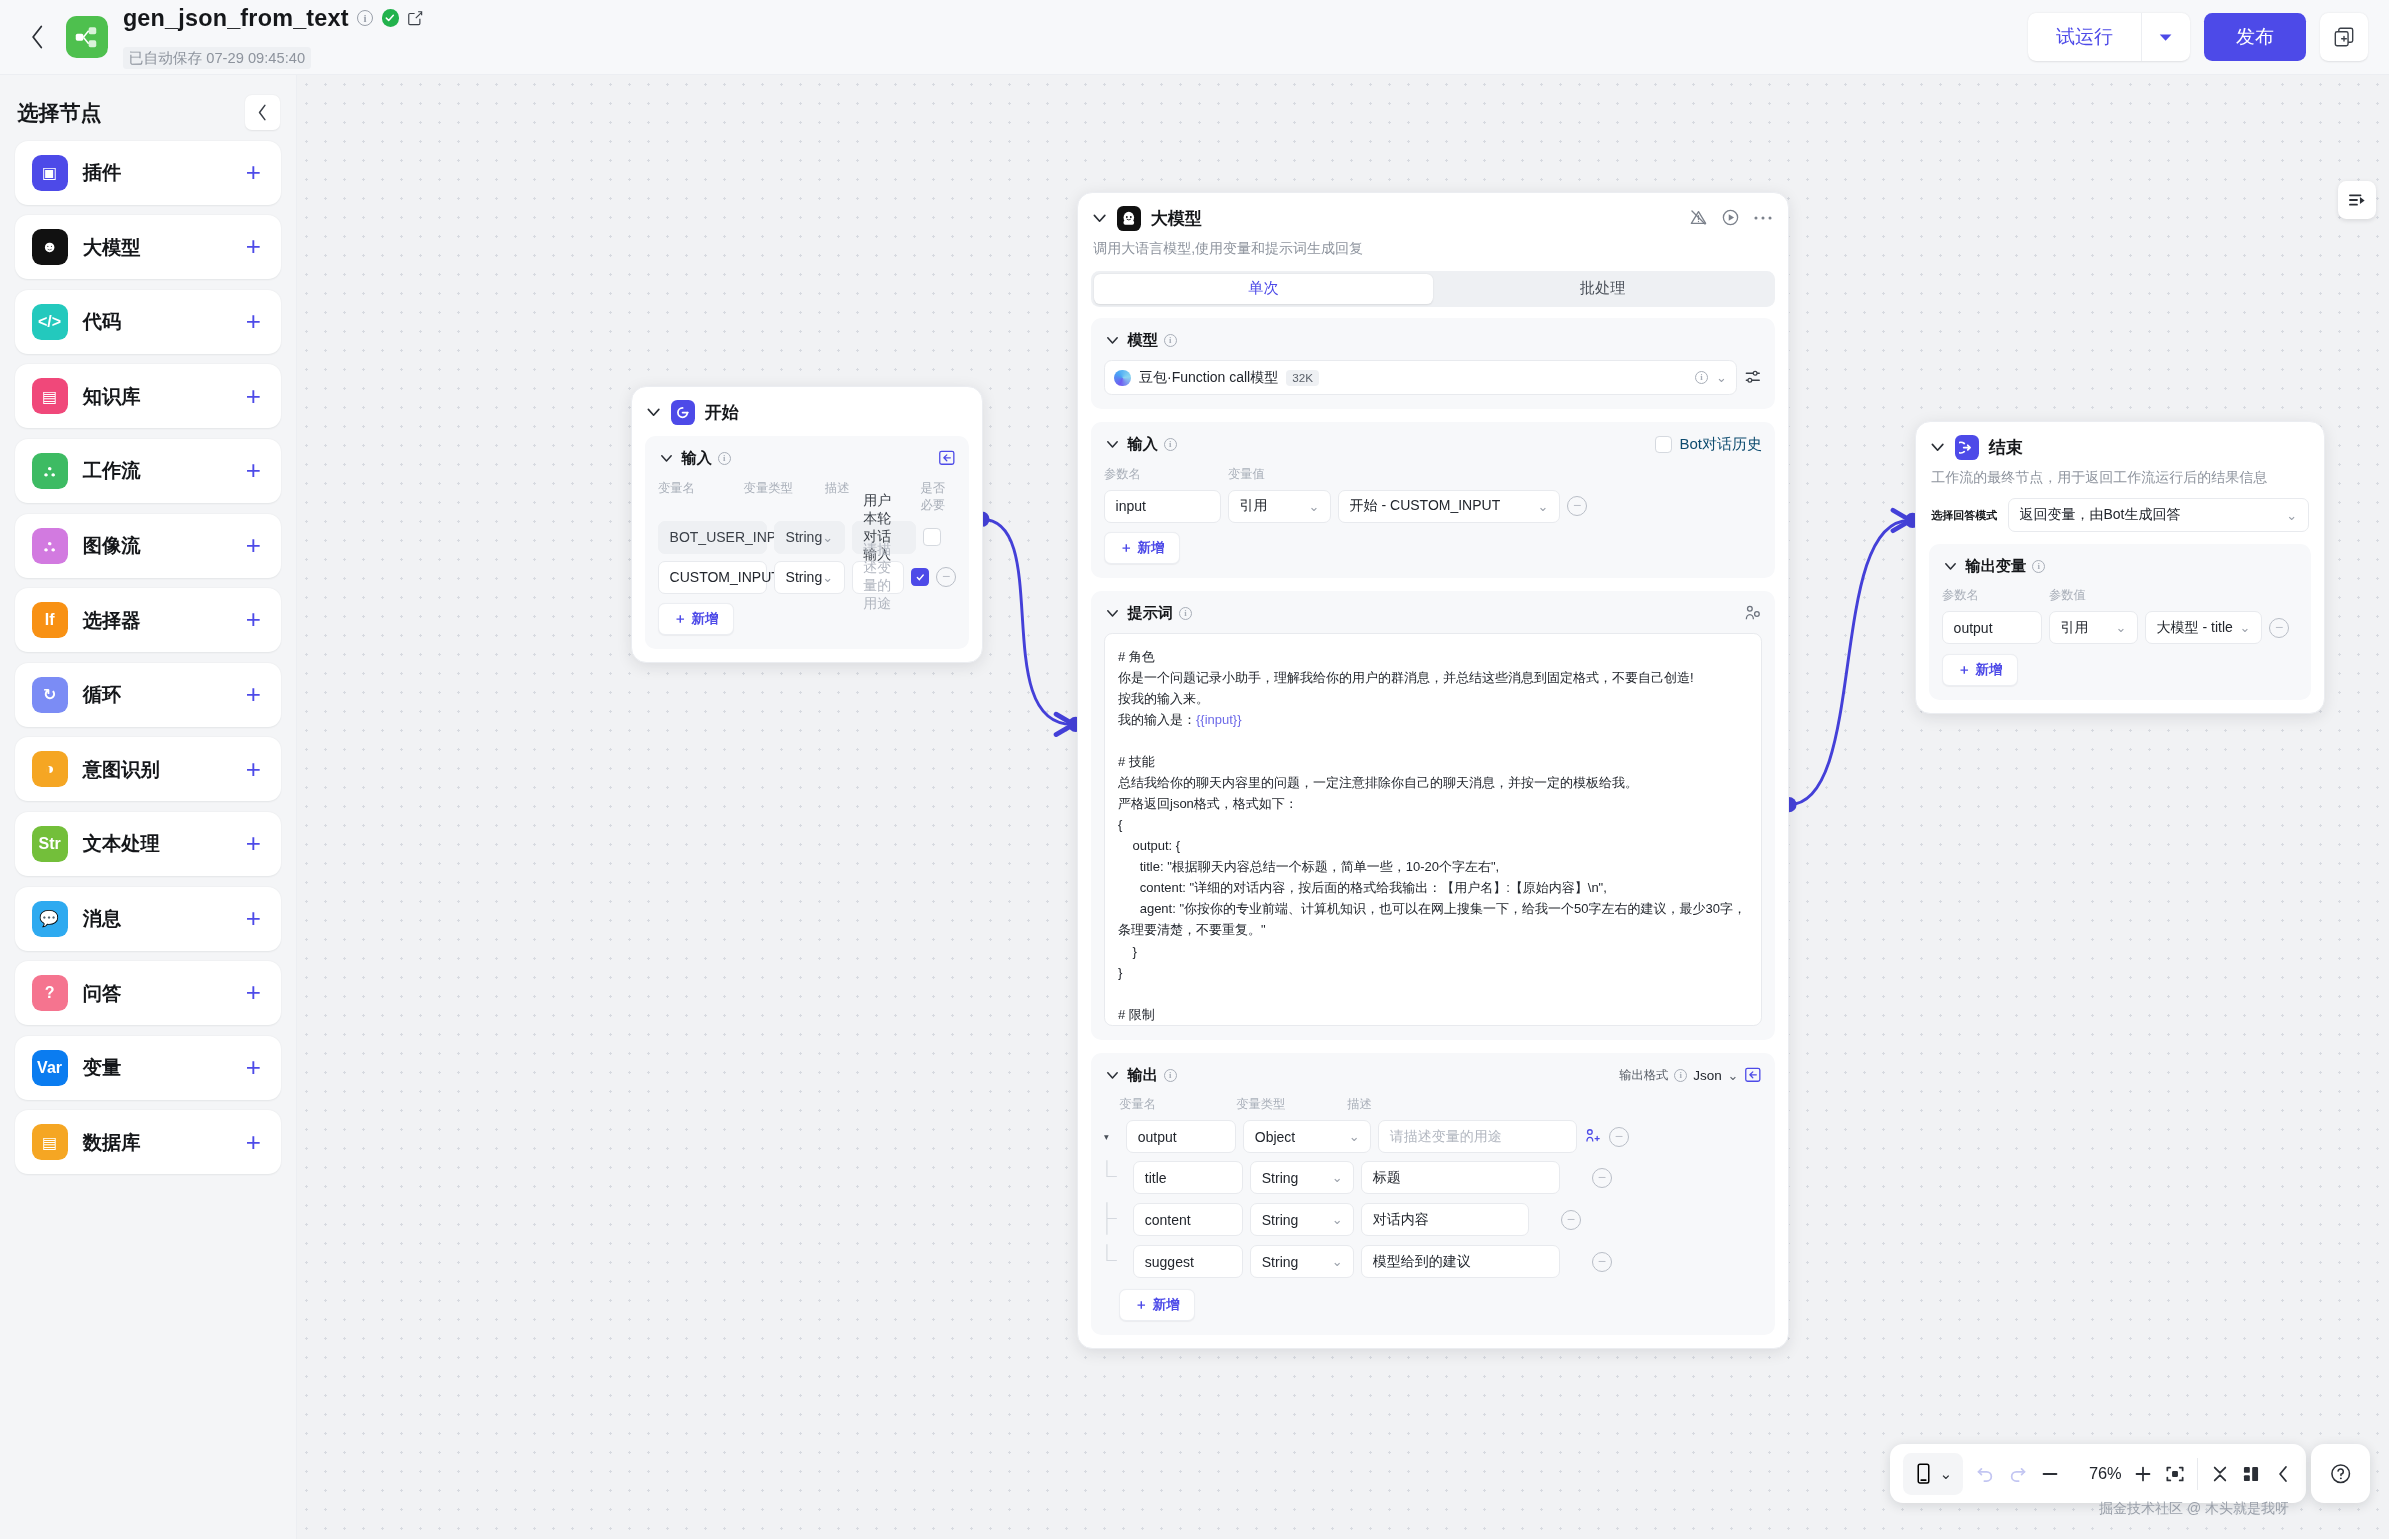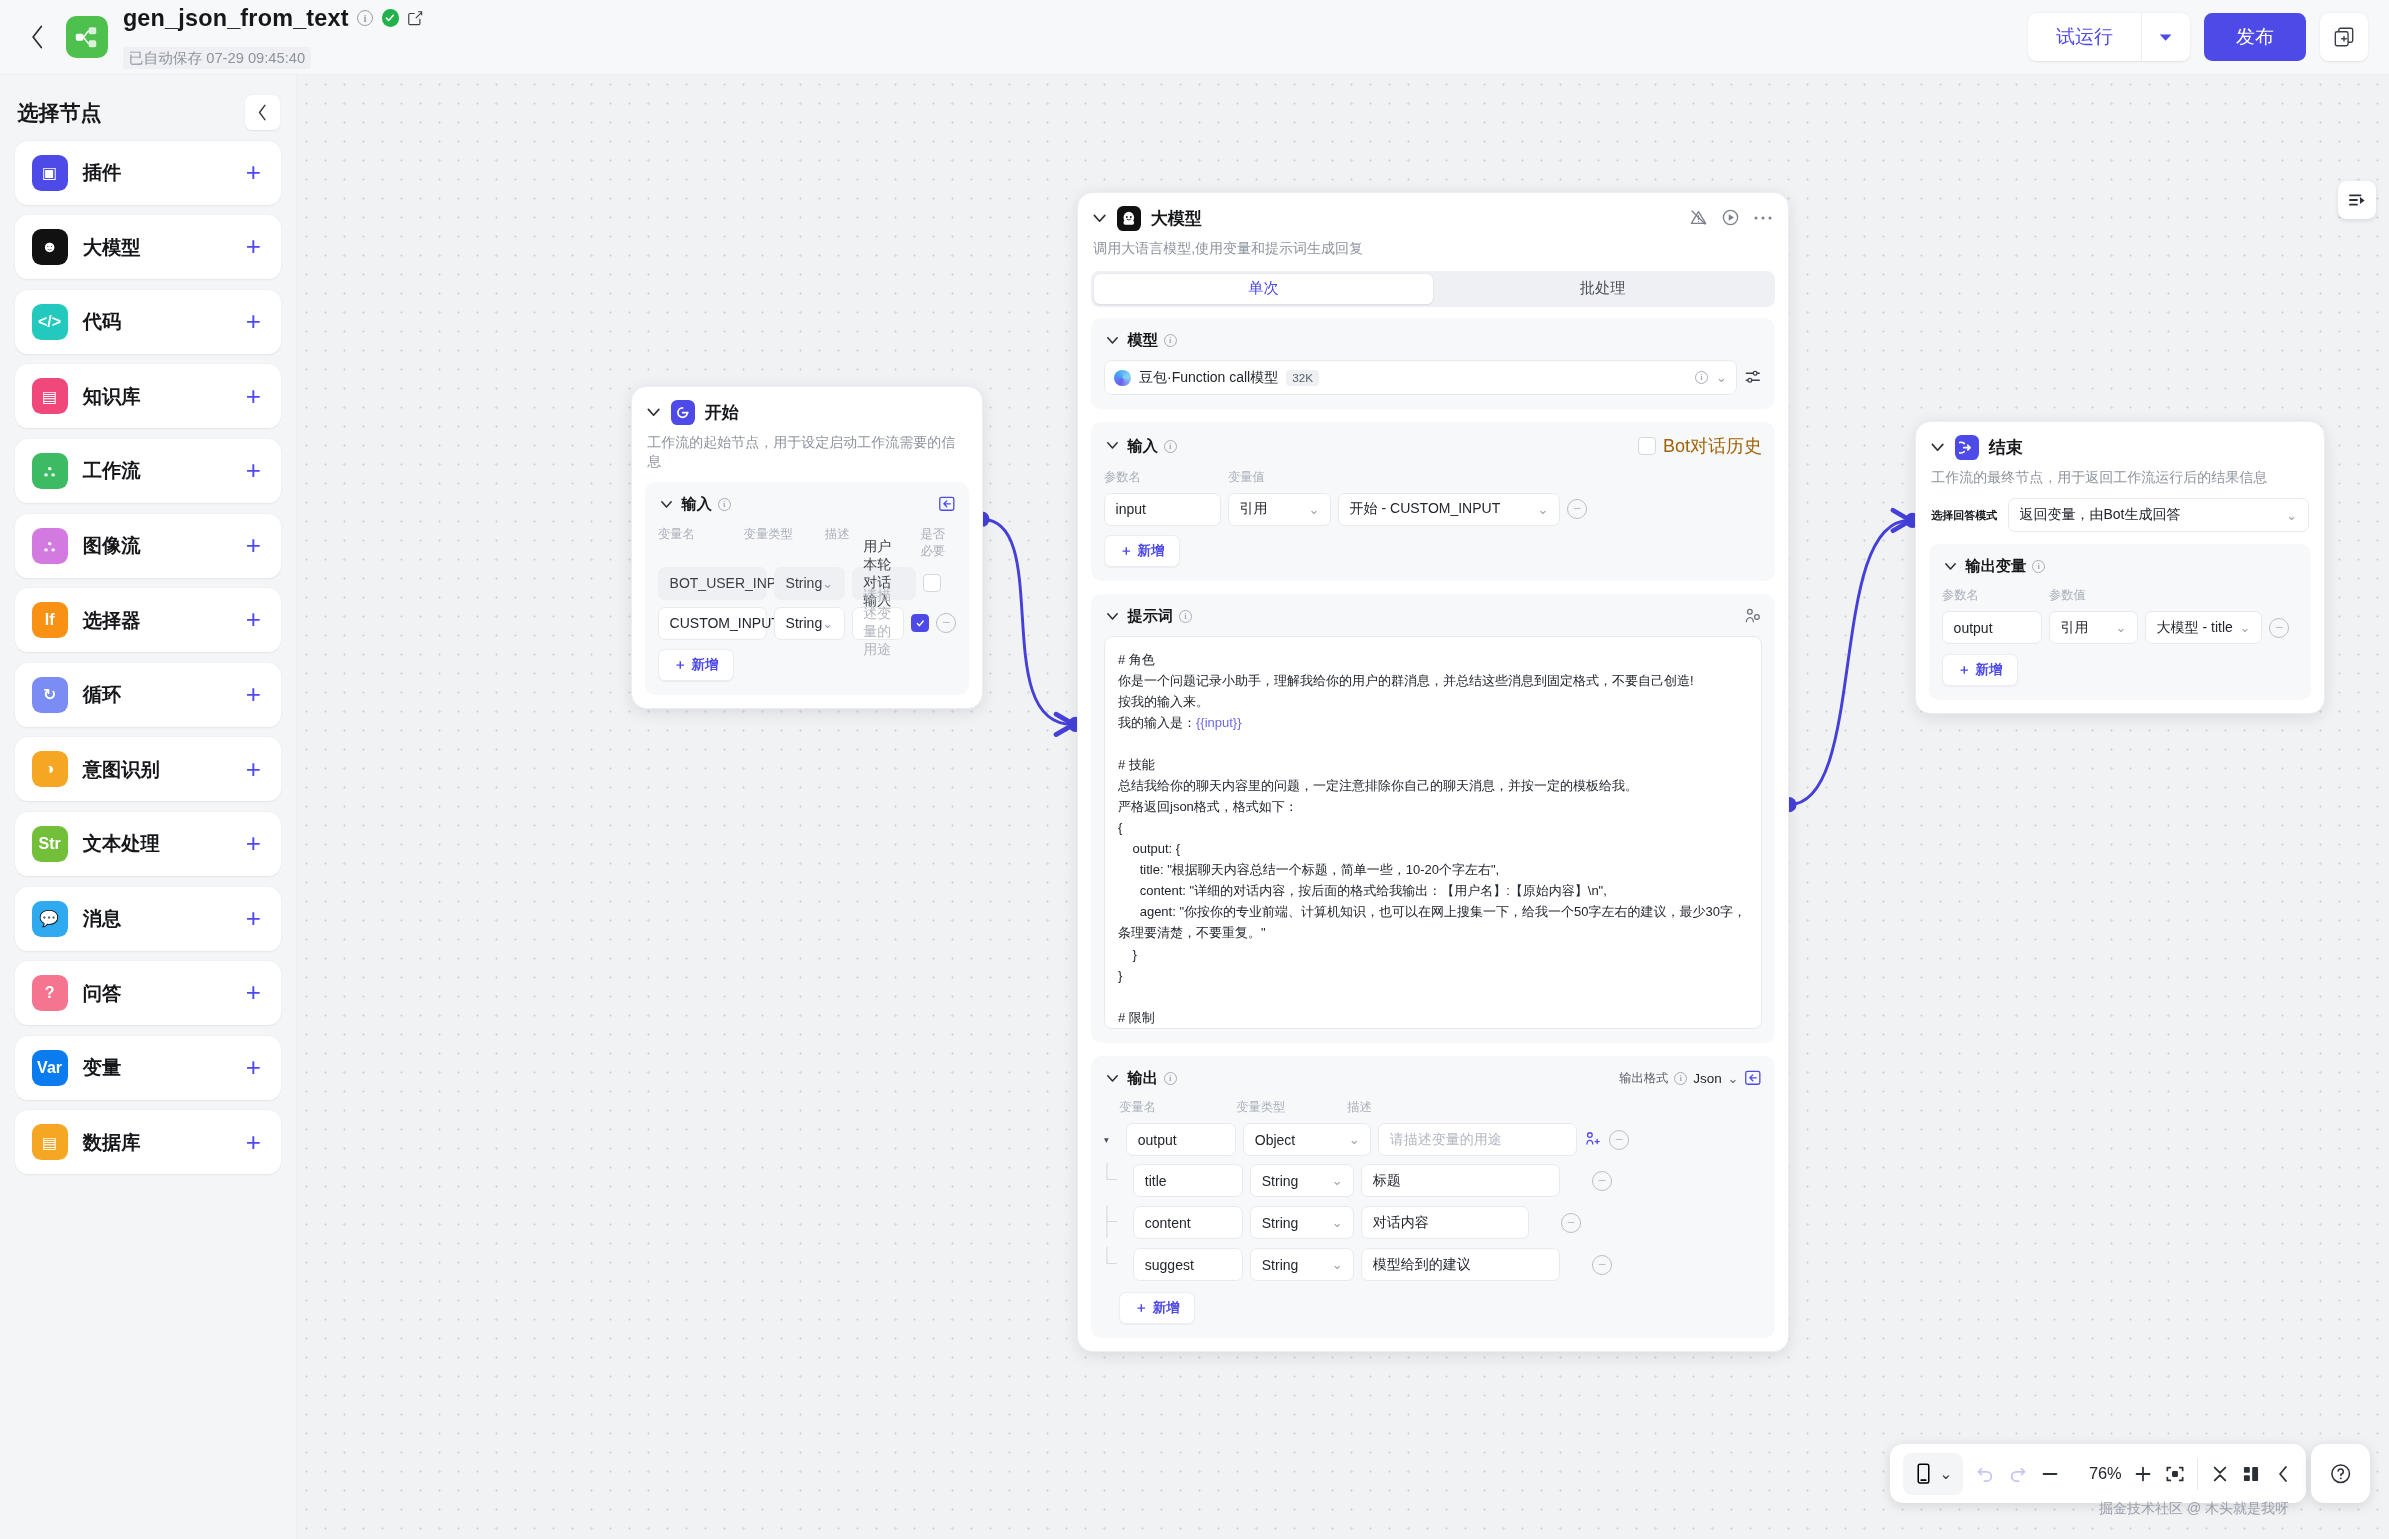--- a/index.html
+++ b/index.html
@@ -304,21 +304,20 @@
           </svg>
       </span>
       <span class="nic" style="background:#4d4ae8">
         <svg width="15.2" height="15.2" viewBox="0 0 26 26">
             <path d="M13 5 a8 8 0 1 0 8 8" fill="none" stroke="#fff" stroke-width="3" stroke-linecap="round"></path>
             <path d="M13 13 h9" stroke="#fff" stroke-width="3" stroke-linecap="round"></path>
           </svg>
       </span>
       <span class="ntitle">开始</span>
     </div>
-    <div class="ndesc">工作流的起始节点，用于设定启动工作流需要的信息</div>
 
     <div class="sect">
       <div class="sect-head">
         <span class="chev">
           <svg width="13" height="9.4" viewBox="0 0 22 16">
               <path d="M3 3 L11 12 L19 3" fill="none" stroke="currentColor" stroke-width="2.6" stroke-linecap="round" stroke-linejoin="round"></path>
             </svg>
         </span>
         <span class="sect-title">输入</span>
         <span class="mini-i">i</span>
@@ -456,21 +455,21 @@
       <div class="sect-head">
         <span class="chev">
           <svg width="13" height="9.4" viewBox="0 0 22 16">
               <path d="M3 3 L11 12 L19 3" fill="none" stroke="currentColor" stroke-width="2.6" stroke-linecap="round" stroke-linejoin="round"></path>
             </svg>
         </span>
         <span class="sect-title">输入</span>
         <span class="mini-i">i</span>
         <span style="margin-left:auto;display:flex;align-items:center;gap:7px;">
           <span class="chk"></span>
-          <span style="font-size:18px;color:#a16207">Bot对话历史</span>
+          <span style="font-size:15px;color:#0c4a6e">Bot对话历史</span>
         </span>
       </div>
       <div class="colhdr">
         <span style="width:117px">参数名</span>
         <span style="margin-left:7px">变量值</span>
       </div>
       <div class="row">
         <div class="fld" style="width:117px">input</div>
         <div class="fld" style="width:103px">
           <span>引用</span>

